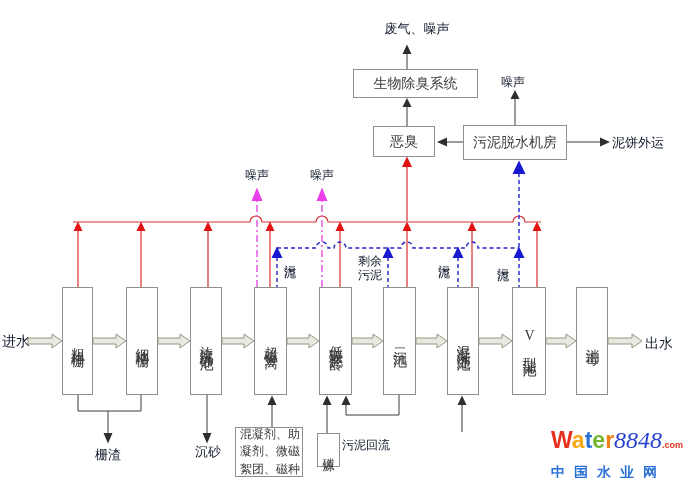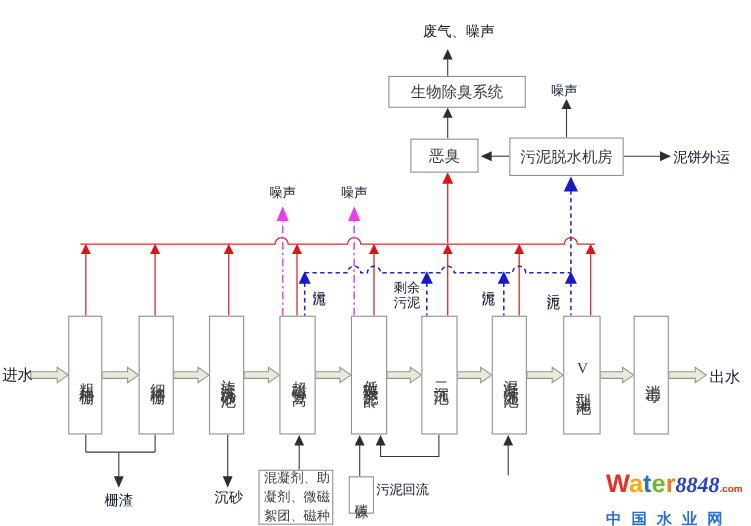--- a/index.html
+++ b/index.html
@@ -17,21 +17,21 @@
   .lbl{position:absolute; z-index:2; color:#0f172a; line-height:1.15;}
   .c{text-align:center;}
   .f13{font-size:13px;} .f12{font-size:12px;} .f14{font-size:14px;}
   .vlbl{writing-mode:vertical-rl; text-orientation:upright; letter-spacing:2px; line-height:1;}
   .smallbox{font-size:12px; line-height:1.45; text-align:right; padding:2px 2px;}
   
   .logo{position:absolute; left:551px; top:428px; width:128px; z-index:3;
         font-family:"Liberation Sans","DejaVu Sans",sans-serif;}
   .logo-top{white-space:nowrap; line-height:1;}
   .lw{font-weight:bold; font-size:23px; letter-spacing:0px;}
-  .lnum{font-weight:bold; font-style:italic; font-size:20px; color:#2640cf;
+  .lnum{font-weight:normal; font-style:italic; font-size:24px; color:#2640cf;
         font-family:"Liberation Serif","DejaVu Serif",serif;}
   .ltld{font-weight:bold; font-size:9px; color:#e8301f;}
   .logo-cn{margin-top:12px; font-weight:bold; font-size:14px; color:#2a6fd6;
            letter-spacing:9px; white-space:nowrap;}
 </style>
 </head>
 <body>
 
 <div id="canvas">
 

